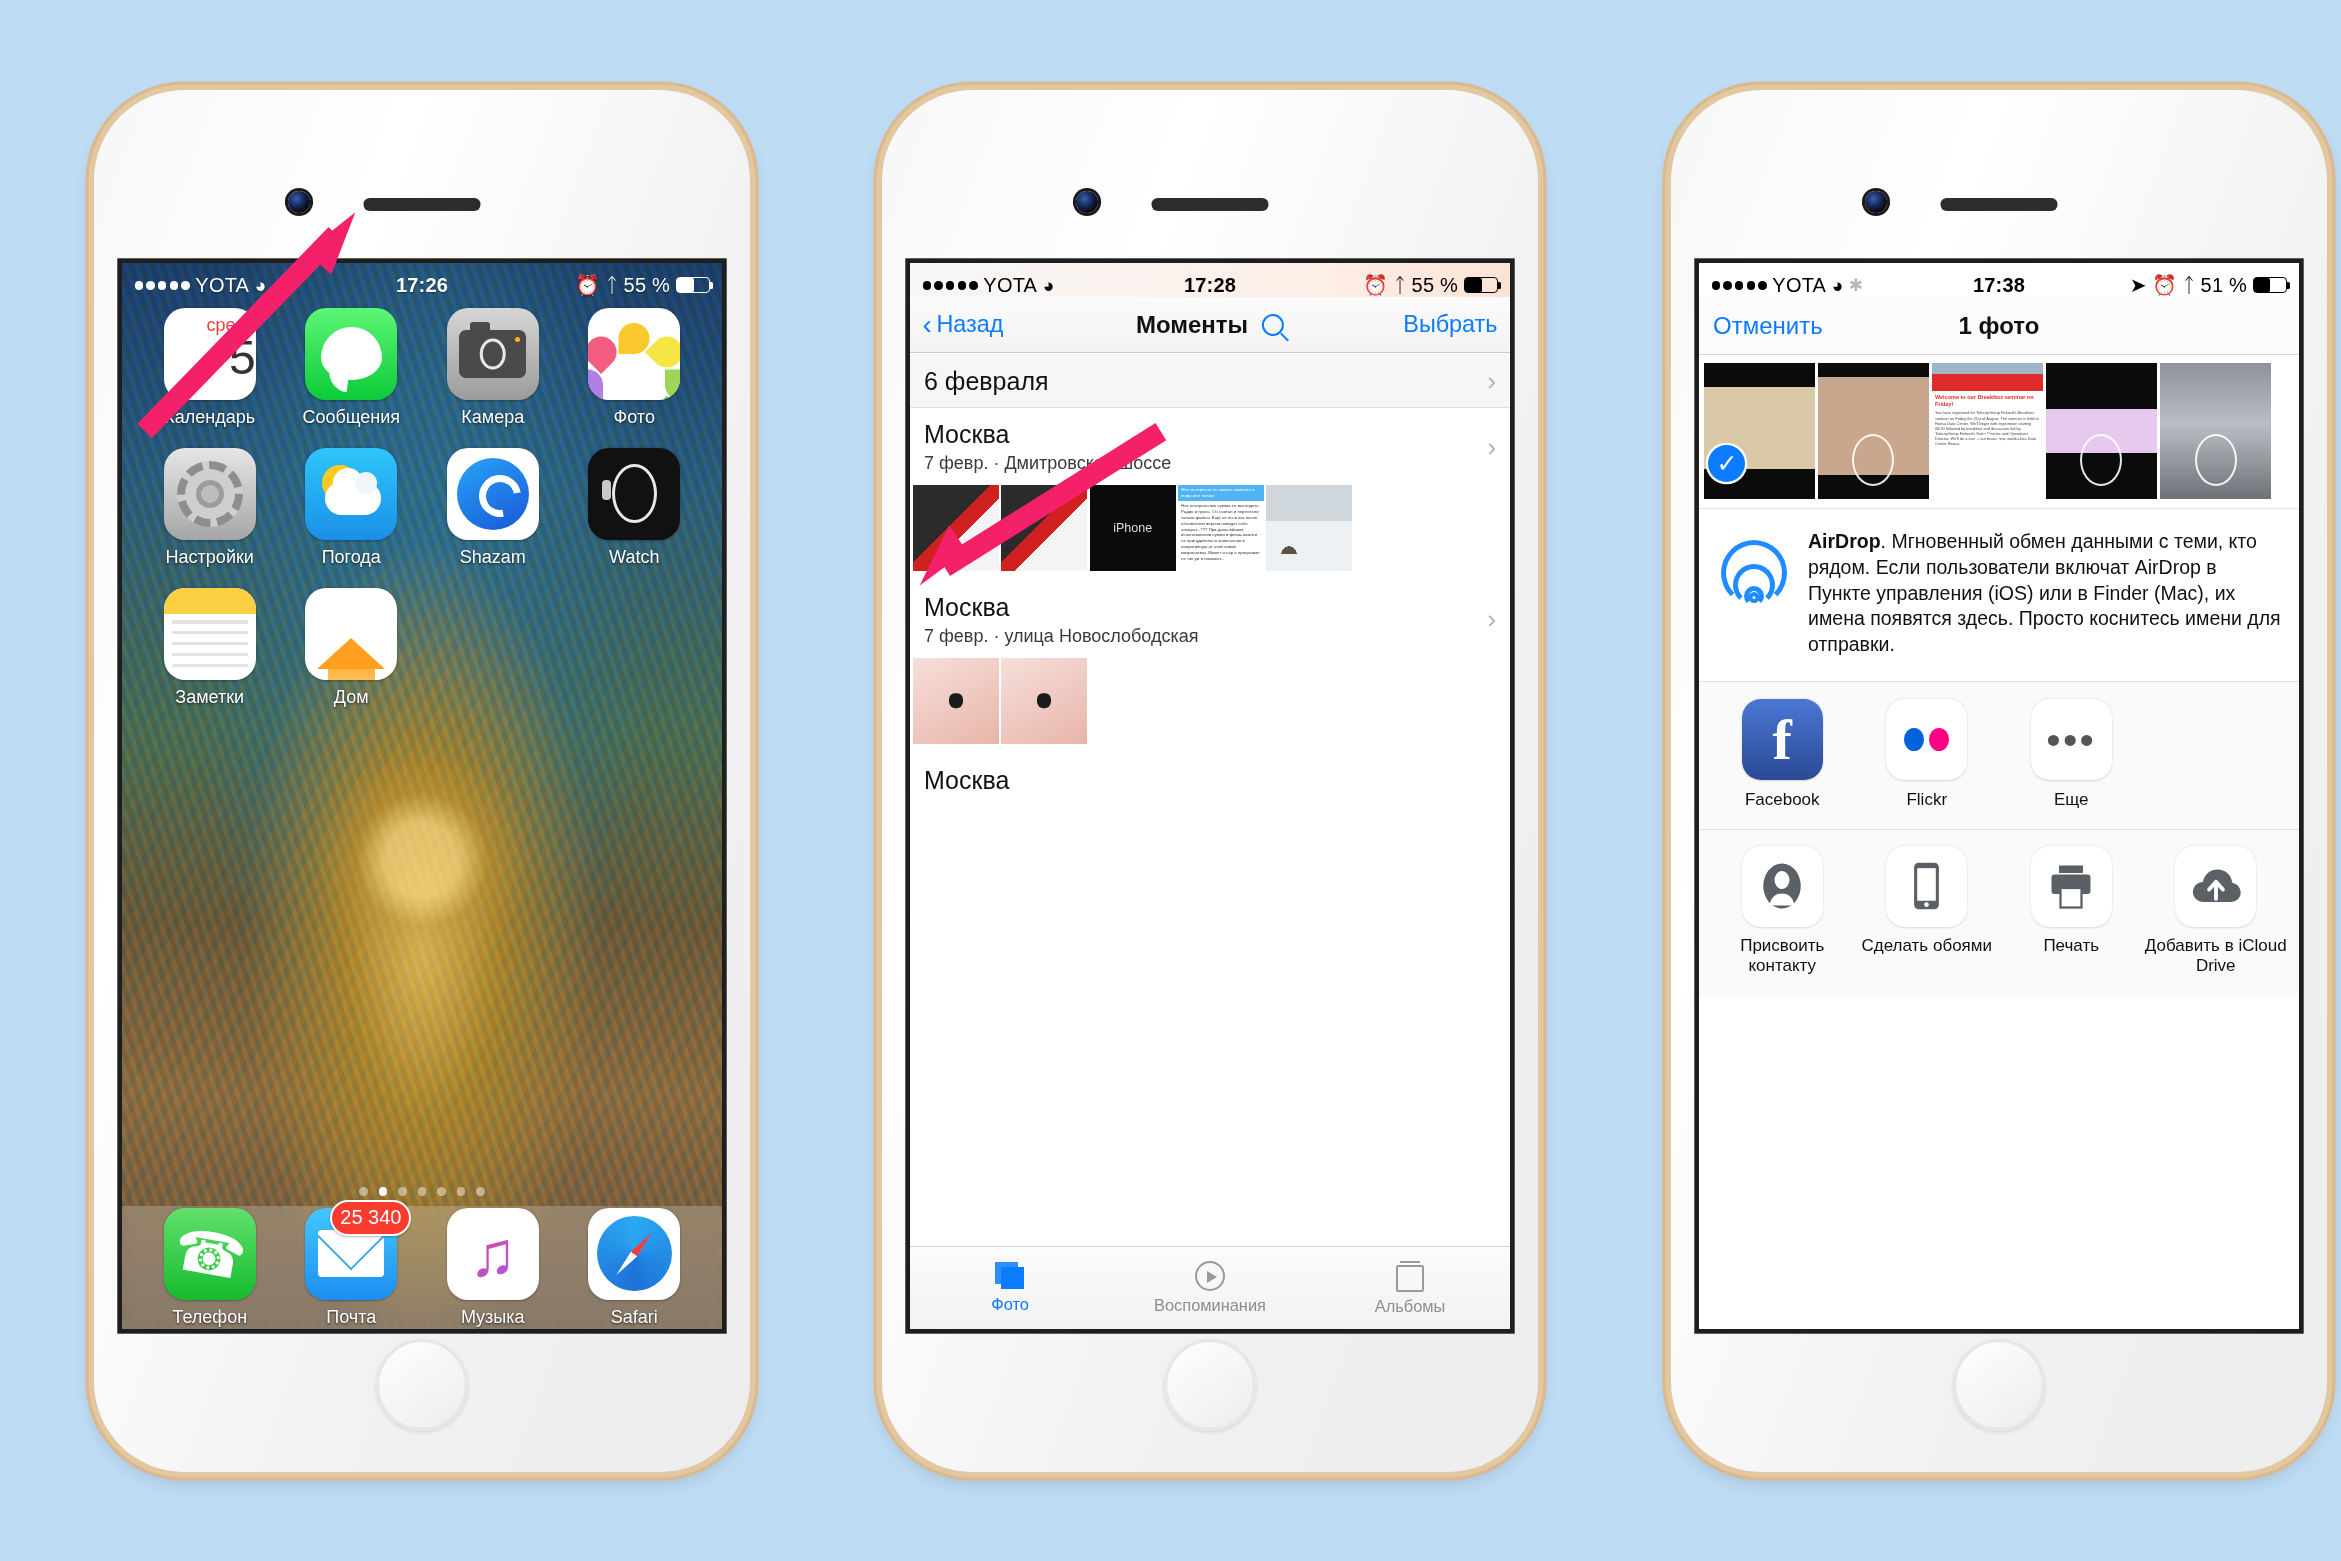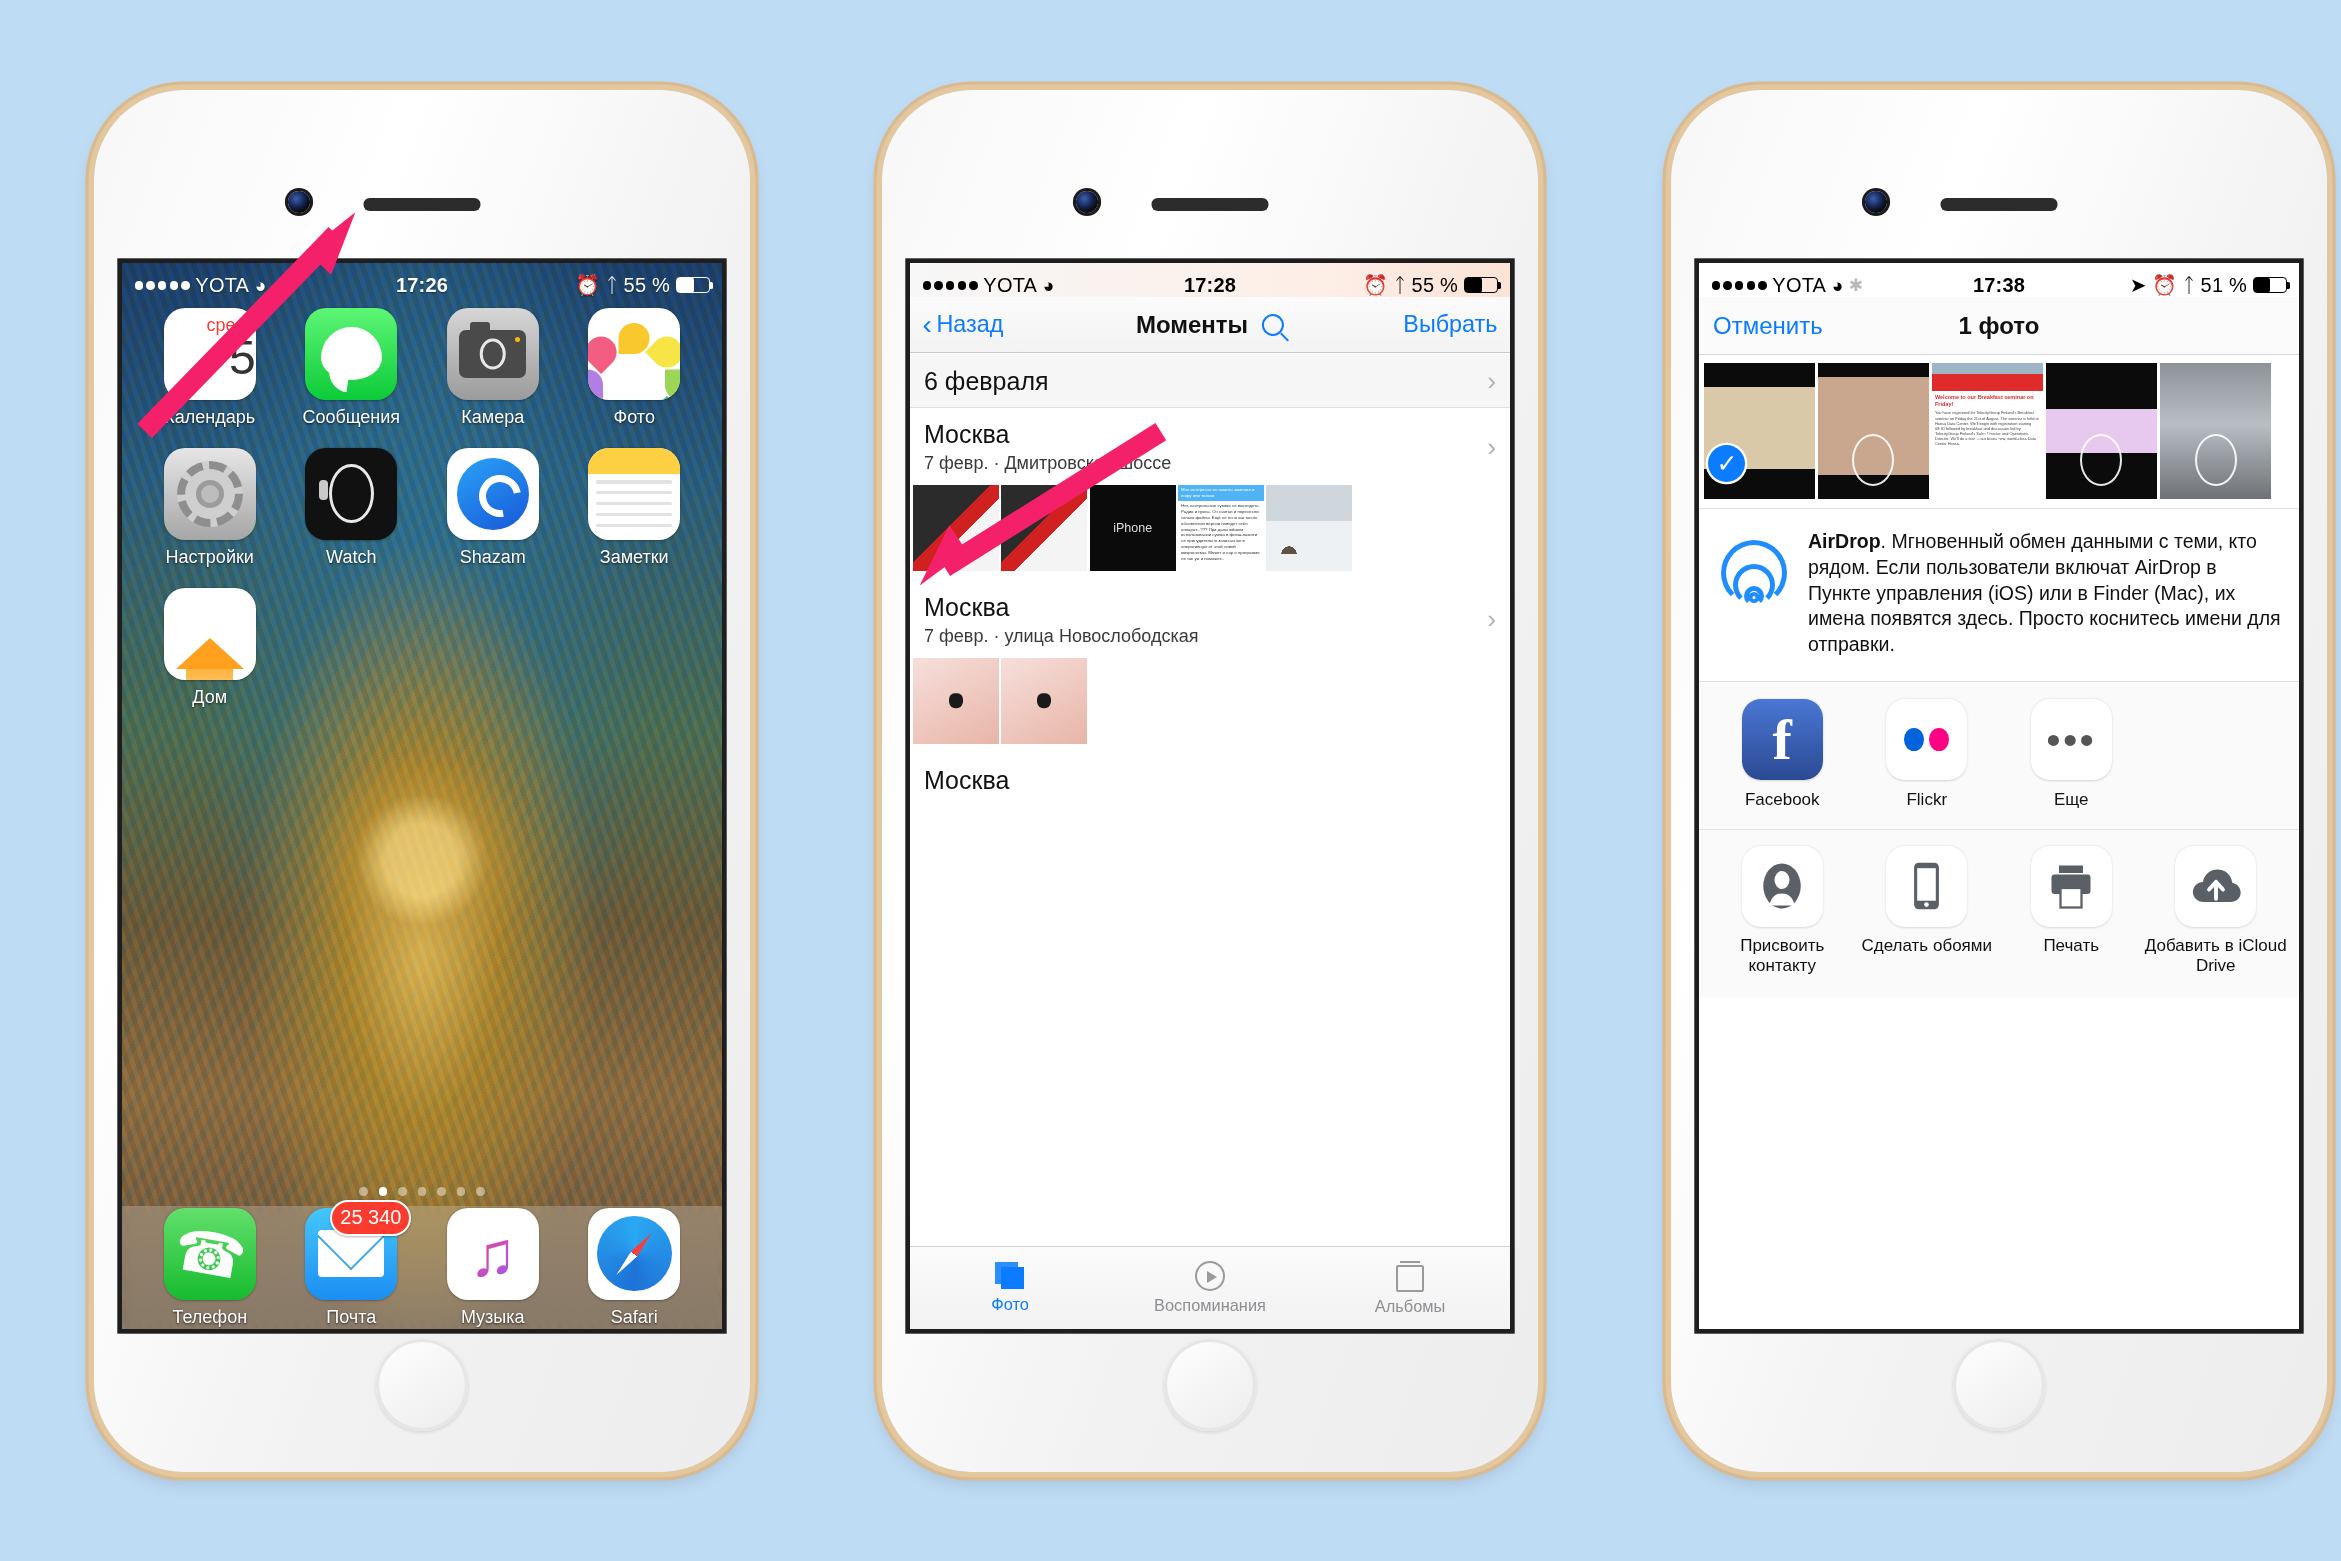--- a/index.html
+++ b/index.html
@@ -361,33 +361,40 @@
         <div class="app-label">Фото</div>
       </div>
 
       <div class="app">
         <div class="app-icon ic-settings">
             <span class="gear"></span>
           </div>
         <div class="app-label">Настройки</div>
       </div>
 
+      <div class="app">
+        <div class="app-icon ic-weather">
+            <span class="sun"></span>
+            <span class="cloudy"></span>
+          </div>
+        <div class="app-label">Погода</div>
+      </div>
+
+      <div class="app">
+        <div class="app-icon ic-shazam">
+            <span class="shz"></span>
+          </div>
+        <div class="app-label">Shazam</div>
+      </div>
 
       <div class="app">
         <div class="app-icon ic-watch">
             <span class="wt"></span>
           </div>
         <div class="app-label">Watch</div>
-      </div>
-
-      <div class="app">
-        <div class="app-icon ic-shazam">
-            <span class="shz"></span>
-          </div>
-        <div class="app-label">Shazam</div>
       </div>
 
       <div class="app">
         <div class="app-icon ic-notes">
           <div class="note-top"></div>
             <div class="note-lines">
               <i></i>
               <i></i>
               <i></i>
               <i></i>

